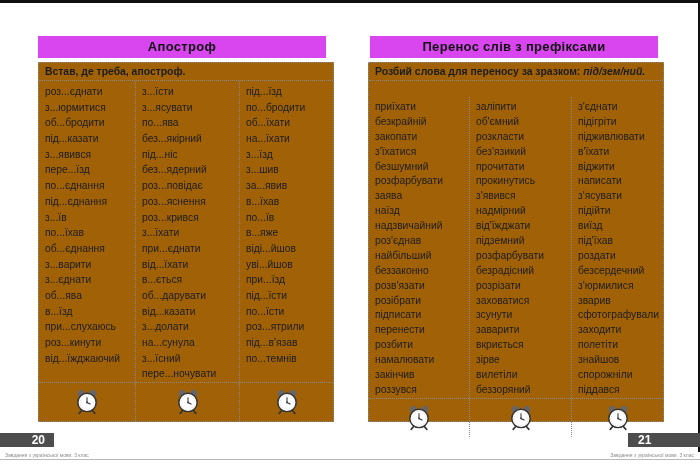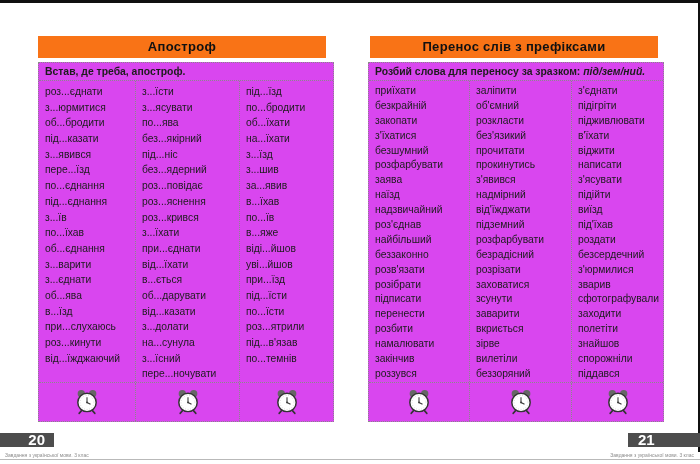--- a/index.html
+++ b/index.html
@@ -12,57 +12,57 @@
     overflow:hidden;
   }
   
   .frame-top   { position:absolute; left:0; top:0; width:700px; height:3px; background:#101010; }
   .frame-right { position:absolute; right:0; top:0; width:2px; height:452px; background:#101010; }
   .frame-bottom{ position:absolute; left:0; top:459px; width:700px; height:1px; background:#b9b9b9; }
 
   .header-bar {
     position:absolute;
     height:22px;
-    background:#f97316;
+    background:#d946ef;
     text-align:center;
     line-height:22px;
     font-weight:bold;
     font-size:13px;
     letter-spacing:.3px;
     color:#111;
   }
   .hb-l { left:38px;  top:36px; width:288px; }
   .hb-r { left:370px; top:36px; width:288px; }
 
   .table {
     position:absolute;
     top:62px;
     width:296px;
     height:360px;
     border:1px dotted #8a8a8a;
-    background:#d946ef;
+    background:#a16207;
   }
   .tb-l { left:38px; }
   .tb-r { left:368px; }
 
   .instr-row {
     height:18px;
     line-height:18px;
     padding-left:6px;
     border-bottom:1px dotted #8a8a8a;
     font-weight:bold;
     font-size:10.4px;
     white-space:nowrap;
     overflow:hidden;
   }
   .instr-row .example { font-style:italic; }
 
   .wordgrid { display:grid; height:301px; overflow:hidden; }
   .page-l .wordgrid { grid-template-columns:97px 104px 1fr; }
-  .page-r .wordgrid { grid-template-columns:101px 102px 1fr; }
+  .page-r .wordgrid { grid-template-columns:101px 102px 1fr;margin-top:16px; }
   .col { border-right:1px dotted #8a8a8a; padding:3px 0 0 6px; overflow:hidden; }
   .col:last-child { border-right:none; }
   .word { font-size:10.3px; white-space:nowrap; }
   .page-l .word { height:15.7px; line-height:15.7px; }
   .page-r .word { height:14.9px; line-height:14.9px; }
 
   .clock-row { display:grid; border-top:1px dotted #8a8a8a; }
   .page-l .clock-row { grid-template-columns:97px 104px 1fr; }
   .page-r .clock-row { grid-template-columns:101px 102px 1fr; }
   .clock-cell {
@@ -71,21 +71,21 @@
     display:flex; align-items:center; justify-content:center;
   }
   .clock-cell:last-child { border-right:none; }
 
   .badge {
     position:absolute;
     top:433px;
     height:14px;
     background:#4d4d4d;
     color:#fff;
-    font-size:15px;
+    font-size:12px;
     font-weight:bold;
     line-height:14px;
   }
   .badge-l { left:0;  width:54px; text-align:right; padding-right:9px; }
   .badge-r { right:0; width:72px; text-align:left;  padding-left:10px;margin-left:34px; }
 
   .footer-text {
     position:absolute;
     top:452px;
     font-size:5px;

